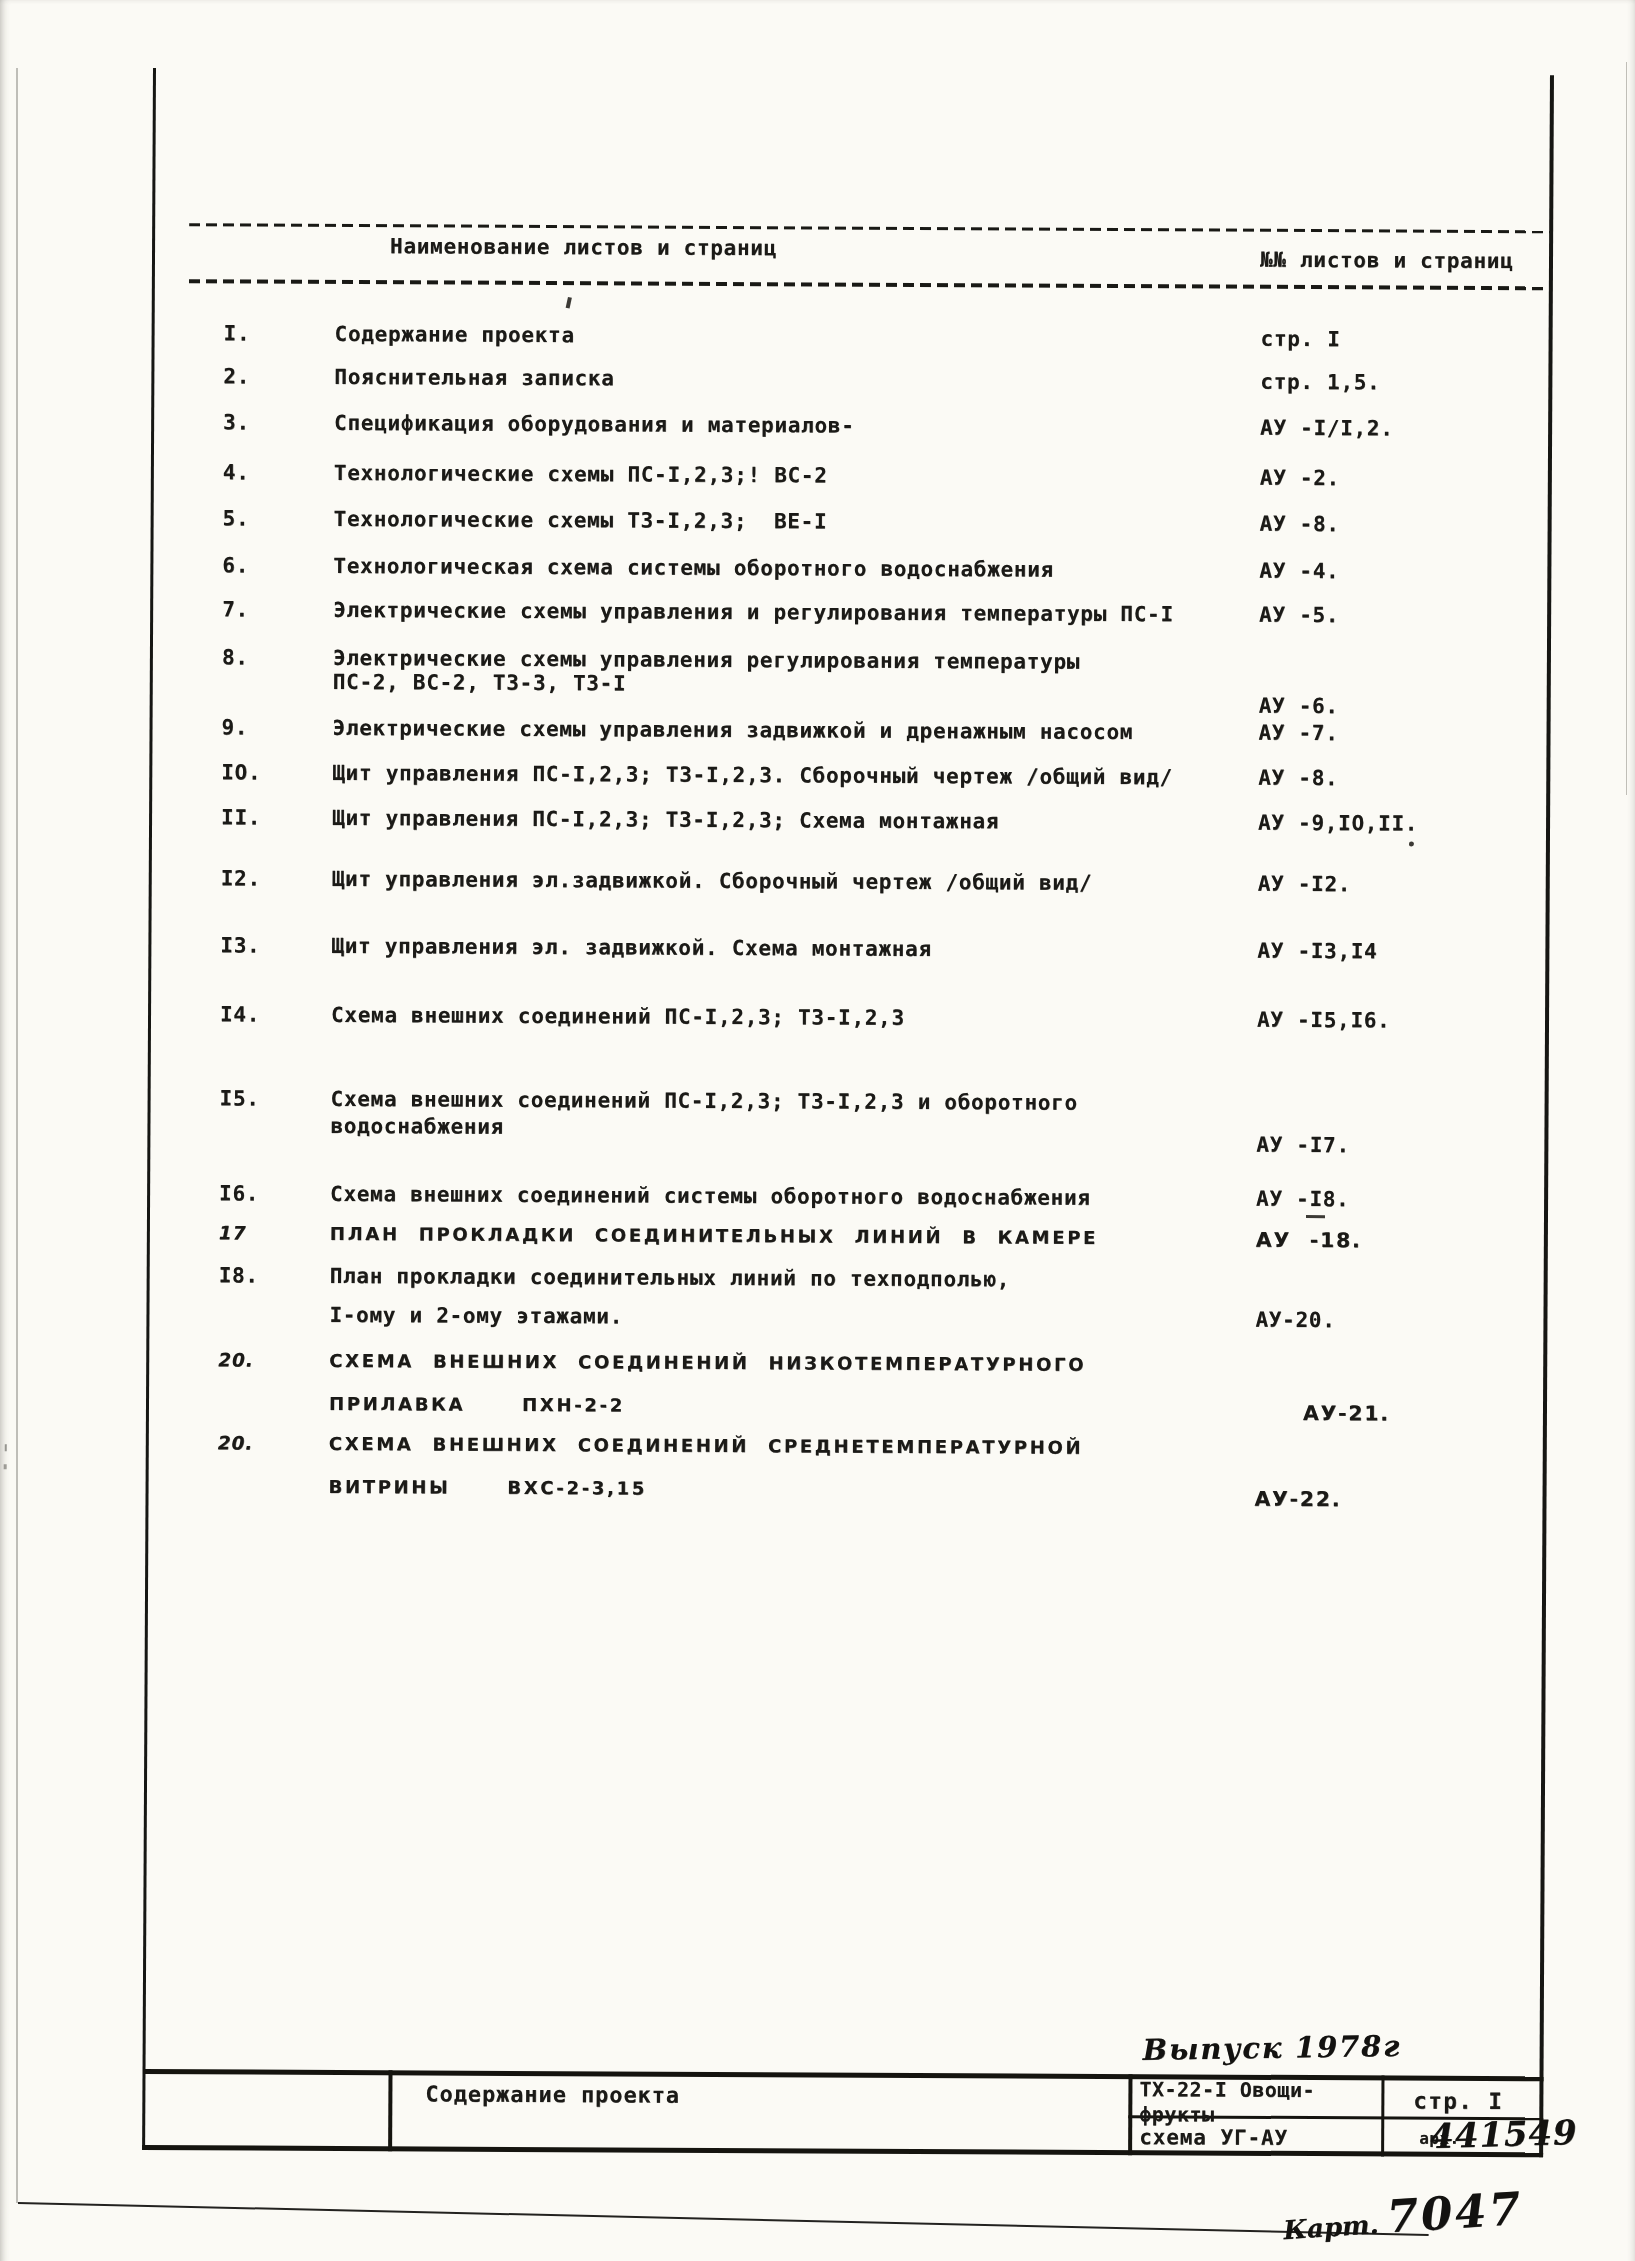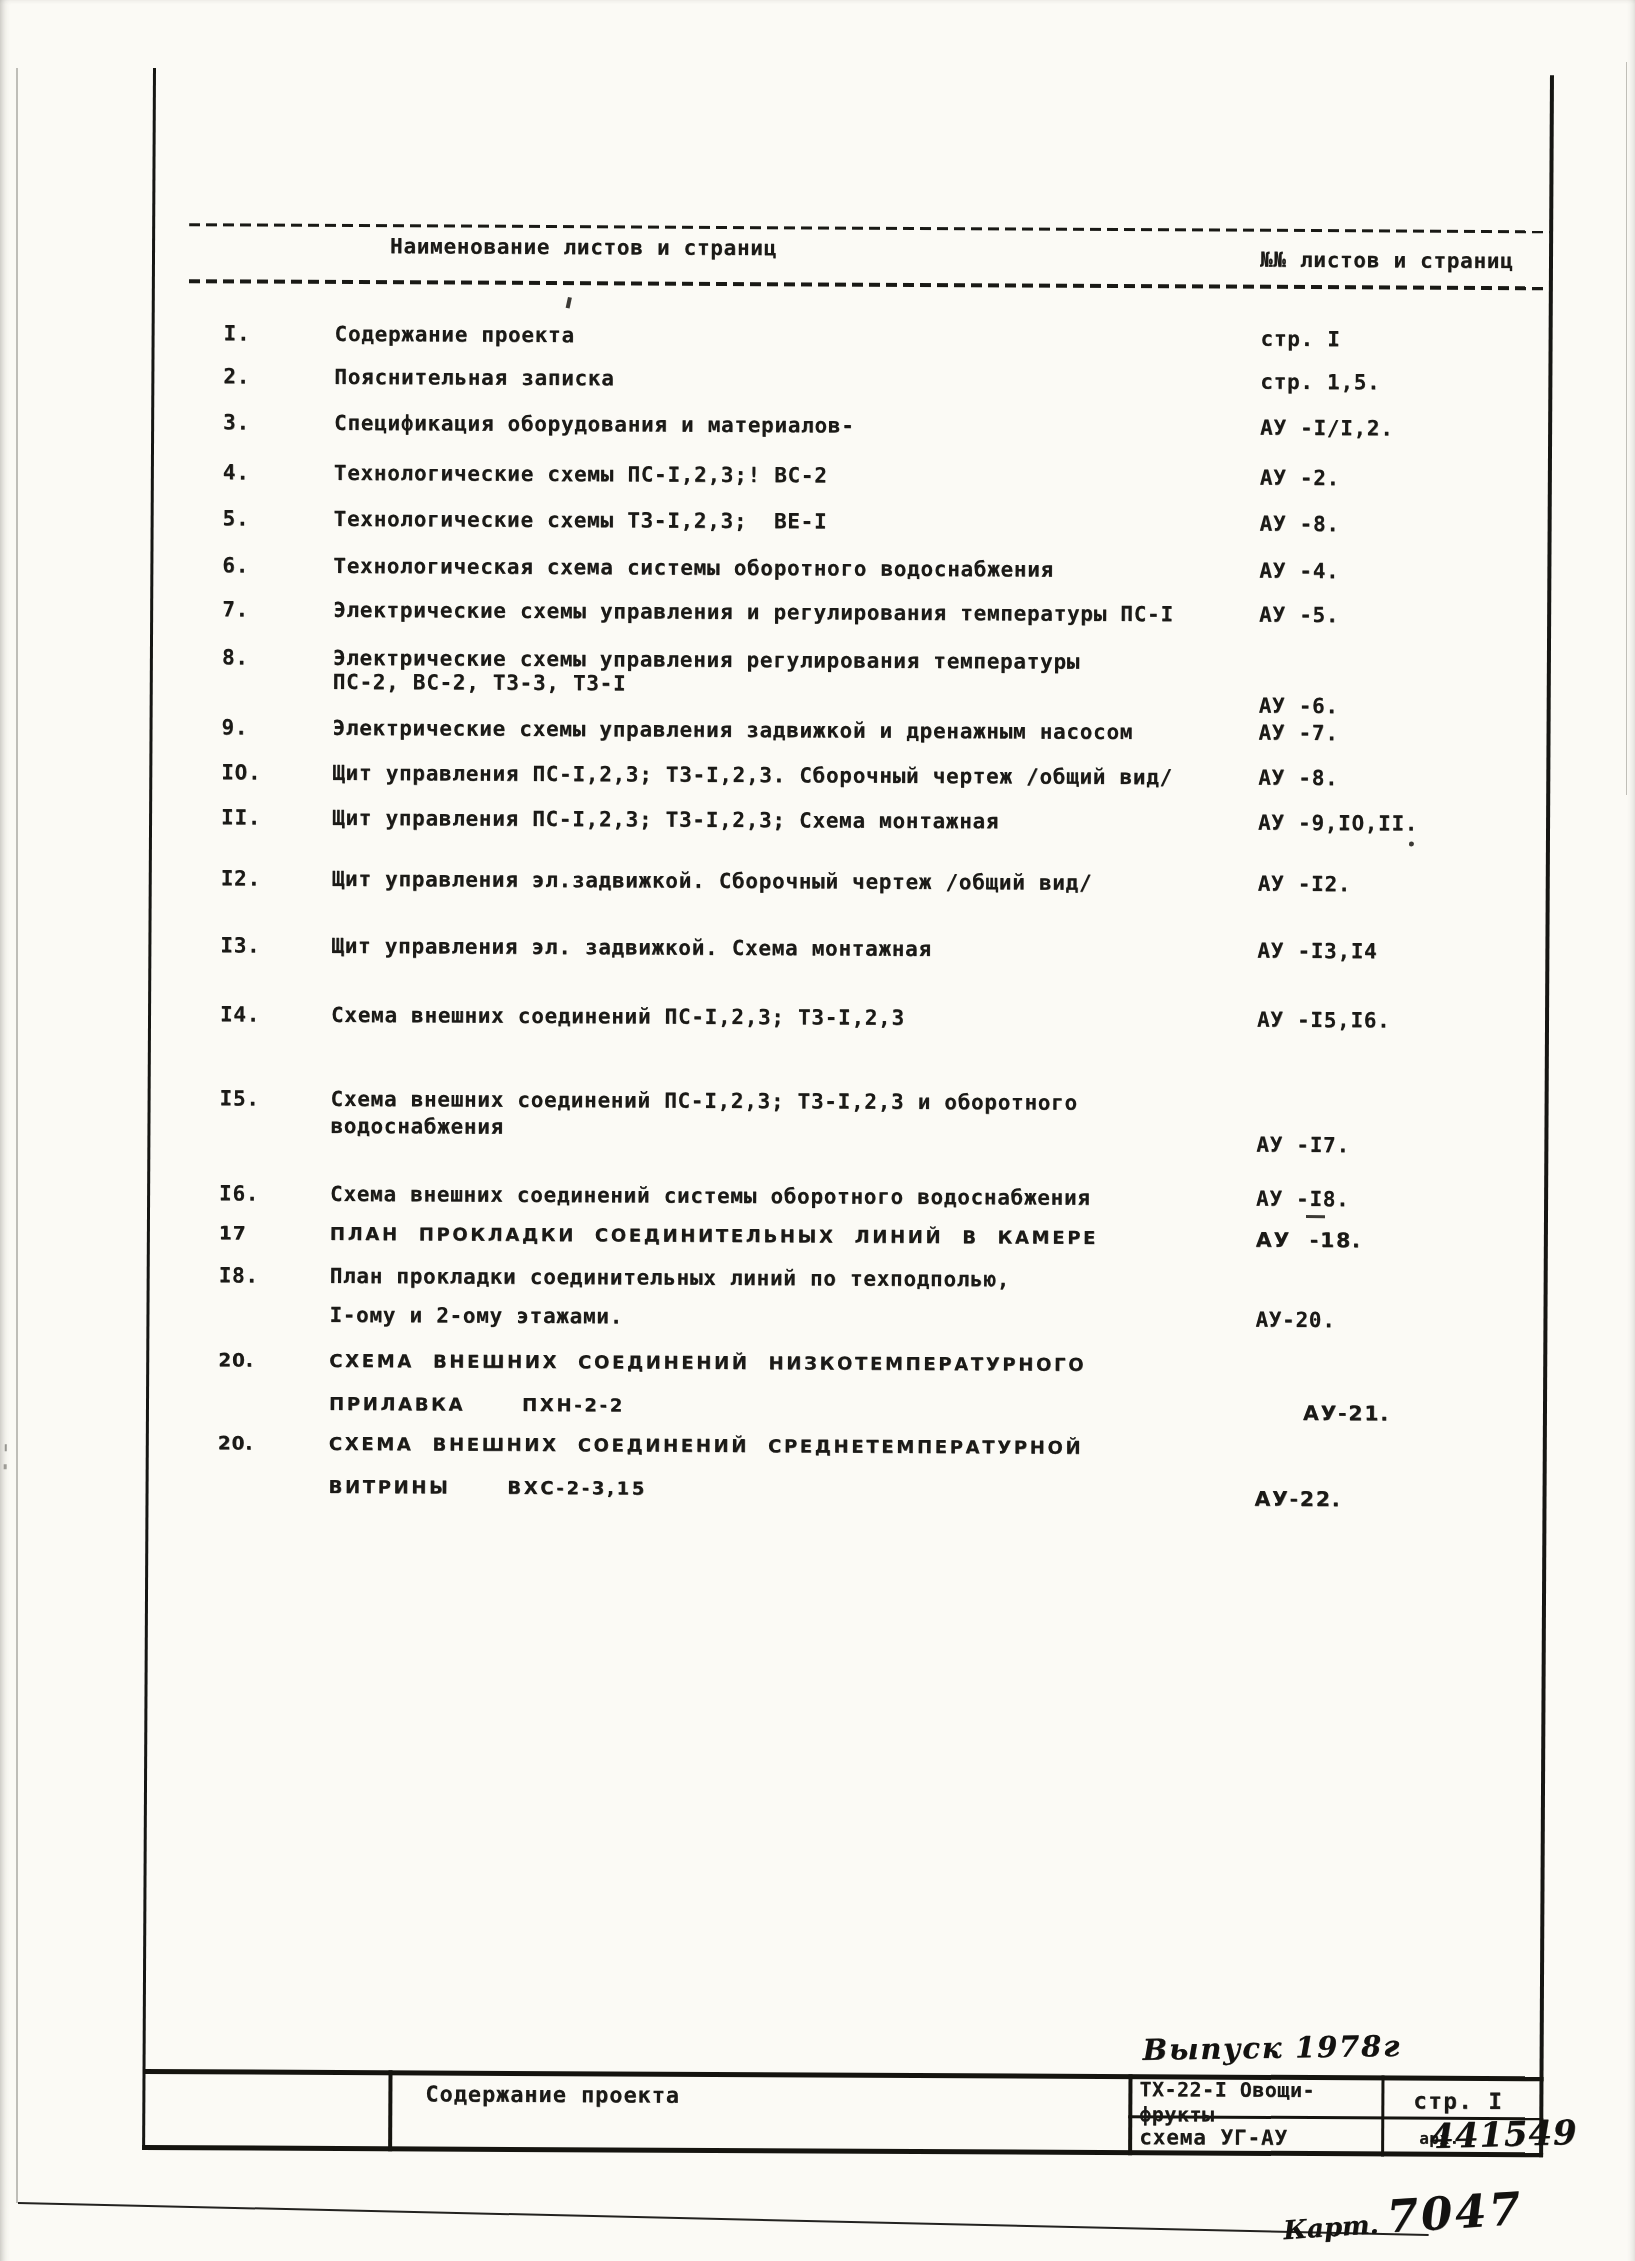--- a/index.html
+++ b/index.html
@@ -43,21 +43,21 @@
     text-shadow:0.3px 0.3px 0.3px rgba(25,24,20,.5);}
   .row .rnum{left:225px;}
   .row .rl1,.row .rl2{left:336px;}
   .row .rref{left:1262px;}
   .row.hand span{
     font-family:"DejaVu Sans","Liberation Sans",sans-serif;
     font-size:18px;letter-spacing:2.7px;word-spacing:10px;
     text-shadow:0.4px 0.4px 0.4px rgba(20,19,16,.6);
   }
   .row.hand .rref{font-size:20.4px;letter-spacing:1.8px;}
-  .row.hand .rnum{font-size:18.5px;letter-spacing:0.9px;}
+  .row.hand .rnum{font-size:18.5px;letter-spacing:0.9px;font-style:italic;}
 
   
   .tb-line{position:absolute;background:#15140f;}
   .tb-top{left:154px;top:2069px;width:1400px;height:4.5px;}
   .tb-bottom{left:153px;top:2145px;width:1401px;height:4.5px;}
   .tb-v1{left:399px;top:2069px;width:3.6px;height:81px;}
   .tb-v2{left:1139px;top:2069px;width:3.6px;height:81px;}
   .tb-v3{left:1392px;top:2069px;width:3.2px;height:81px;}
   .tb-mid{left:1139px;top:2110px;width:415px;height:3.2px;}
   .tb-text{position:absolute;font-weight:700;white-space:pre;

